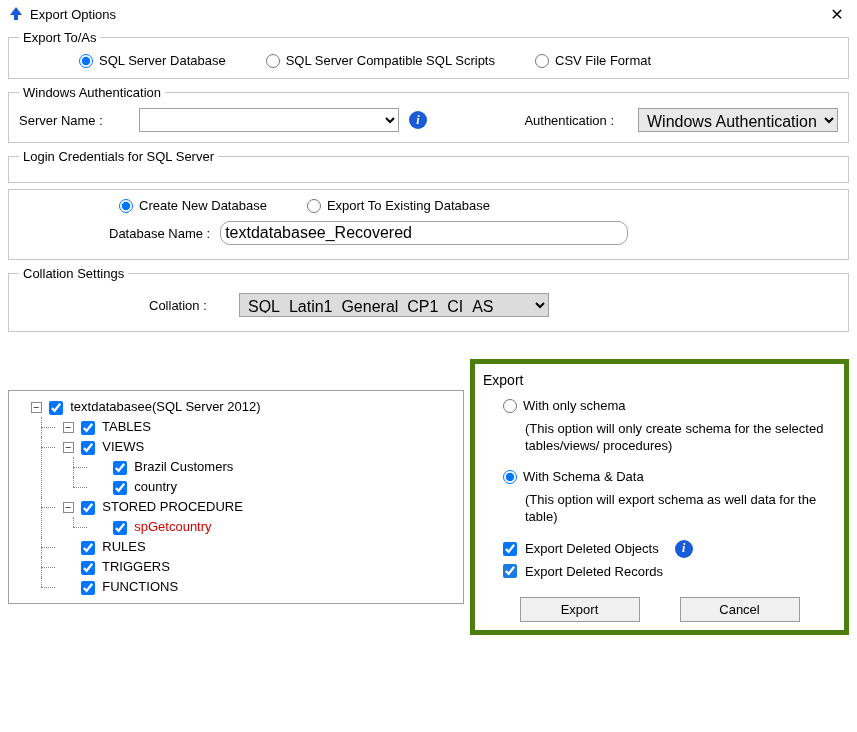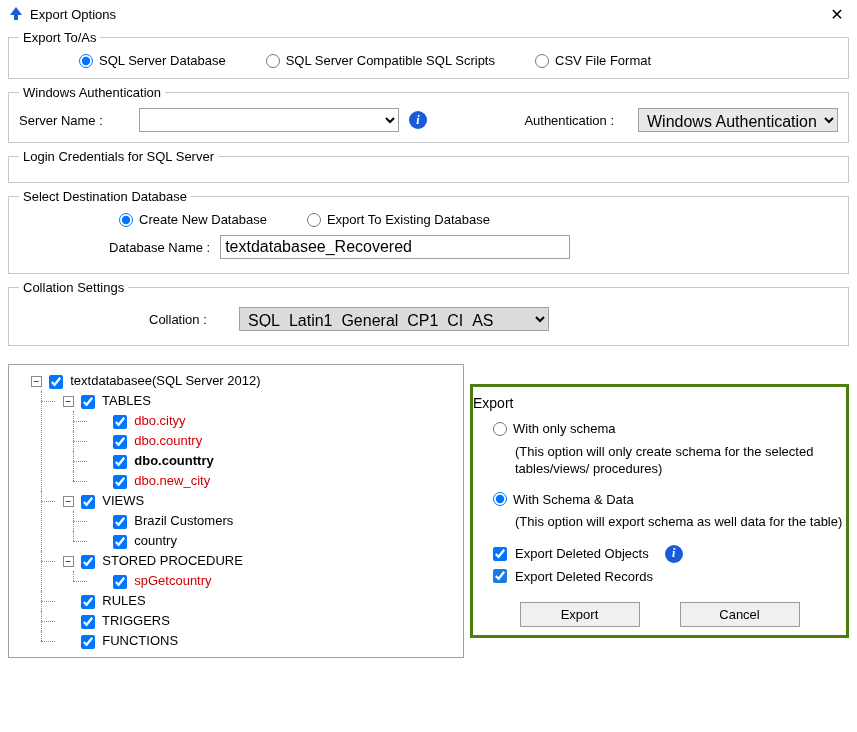--- a/index.html
+++ b/index.html
@@ -80,21 +80,21 @@
     font-size: 16px;
     height: 24px;
     background: #fff;
   }
   select { background: #e8e8e8; }
   .server-select {
     width: 260px; background: #fff;
   }
   .auth-select { width: 200px; background: #e8e8e8; }
   .cred-input { width: 230px; background: #fff; }
-  .dbname-input { width: 350px; }
+  .dbname-input { width: 408px; border-radius: 10px; }
   .collation-select { width: 310px; background: #dcdcdc; }
   .info-icon {
     width: 18px; height: 18px;
     border-radius: 50%;
     background: #1a5bd8;
     color: #fff;
     display: inline-flex;
     align-items: center;
     justify-content: center;
     font-weight: bold;
@@ -117,23 +117,23 @@
     align-items: center;
   }
   .tree-panel {
     border: 1px solid #a0a0a0;
     width: 456px;
     overflow: auto;
     padding: 6px 4px;
     position: relative;
   }
   .export-panel {
-    border: 3px solid #4d7c0f;
+    border: 5px solid #4d7c0f;
     flex: 1;
-    padding: 8px 0;
+    padding: 8px 8px;
     position: relative;
   }
   .export-panel .legend-like {
     font-size: 14px;
     margin-bottom: 10px;
   }
   .export-option {
     margin: 8px 0 4px 20px;
   }
   .export-desc {
@@ -260,21 +260,20 @@
       </select>
     </div>
   </div>
 </fieldset>
 
 <fieldset>
   <legend>Login Credentials for SQL Server</legend>
 </fieldset>
 
 <fieldset>
-  <legend>Select Destination Database</legend>
   <div class="radio-row3">
     <label>
       <input type="radio" name="destdb" checked="" style="">
       <span>Create New Database</span>
     </label>
     <label>
       <input type="radio" name="destdb" style="">
       <span>Export To Existing Database</span>
     </label>
   </div>
@@ -300,42 +299,20 @@
     <ul class="tree">
       <li class="tree-node">
         <span class="pm">−</span>
         <input type="checkbox" class="tree-cb" checked="" style="">
         <span>textdatabasee(SQL Server 2012)</span>
         <ul>
           <li class="tree-node">
             <span class="pm">−</span>
             <input type="checkbox" class="tree-cb" checked="" style="">
             <span>TABLES</span>
-            <ul>
-              <li class="tree-node">
-                <span class="pm blank"></span>
-                <input type="checkbox" class="tree-cb" checked="" style="">
-                <span class="red-item">dbo.cityy</span>
-              </li>
-              <li class="tree-node">
-                <span class="pm blank"></span>
-                <input type="checkbox" class="tree-cb" checked="" style="">
-                <span class="red-item">dbo.country</span>
-              </li>
-              <li class="tree-node">
-                <span class="pm blank"></span>
-                <input type="checkbox" class="tree-cb" checked="" style="">
-                <span class="bold-item">dbo.counttry</span>
-              </li>
-              <li class="tree-node">
-                <span class="pm blank"></span>
-                <input type="checkbox" class="tree-cb" checked="" style="">
-                <span class="red-item">dbo.new_city</span>
-              </li>
-            </ul>
           </li>
           <li class="tree-node">
             <span class="pm">−</span>
             <input type="checkbox" class="tree-cb" checked="" style="">
             <span>VIEWS</span>
             <ul>
               <li class="tree-node">
                 <span class="pm blank"></span>
                 <input type="checkbox" class="tree-cb" checked="" style="">
                 <span>Brazil Customers</span>

